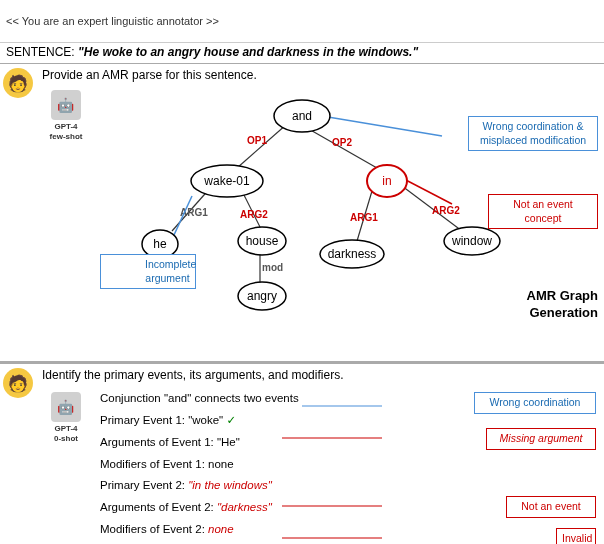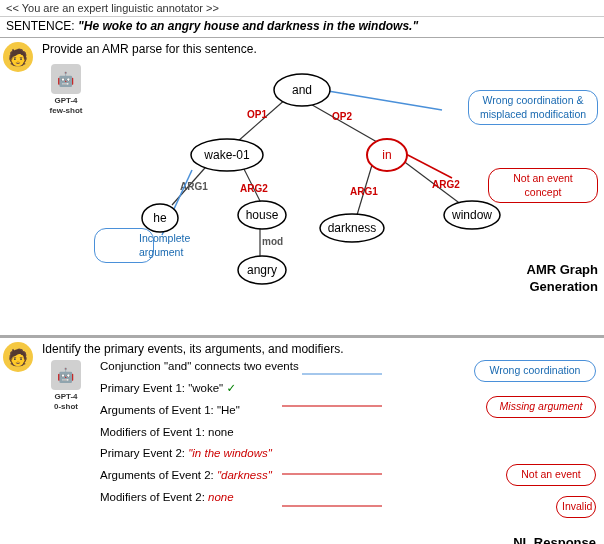--- a/index.html
+++ b/index.html
@@ -10,21 +10,21 @@
       width: 604px;
       min-height: 544px;
       position: relative;
       overflow: hidden;
     }
 
     
     .top-bar {
       background: #fff;
       border-bottom: 1px solid #ccc;
-      padding: 2px 6px;
+      padding: 15px 6px;
       font-size: 11px;
       color: #333;
     }
     .sentence-line {
       padding: 2px 6px 4px;
       font-size: 12px;
     }
     .sentence-line strong { font-weight: bold; font-style: italic; }
 
     
@@ -89,35 +89,36 @@
       margin-bottom: 4px;
       padding-left: 2px;
     }
 
     
     .nl-panel {
       height: 240px;
     }
     .nl-instruction {
       font-size: 12px;
+      margin-bottom: 6px;
       padding-left: 2px;
     }
     .nl-lines {
       font-size: 11.5px;
       line-height: 1.9;
       padding-left: 8px;
     }
     .nl-lines .red { color: #cc0000; font-style: italic; }
     .nl-lines .check { color: green; }
 
     
     .callout {
       position: absolute;
       border: 1.5px solid #4a90d9;
-      border-radius: 12px;
+      border-radius: 0;
       background: #fff;
       padding: 3px 5px;
       font-size: 10.5px;
       color: #1a6ab1;
       line-height: 1.3;
       text-align: center;
     }
     .callout.error { border-color: #cc0000; color: #cc0000; }
 
     
@@ -241,21 +242,21 @@
 
         
         <div class="callout" style="top:30px;right:4px;width:130px;">
           Wrong coordination &amp;<br>misplaced modification
         </div>
         
         <div class="callout error" style="top:108px;right:4px;width:110px;">
           Not an event concept
         </div>
         
-        <div class="callout" style="top:168px;left:2px;width:60px;padding-left:44px;">
+        <div class="callout" style="top:168px;left:8px;width:96px;padding-left:44px;">
           Incomplete<br>argument
         </div>
 
         
         <div class="graph-title">
           <span>AMR Graph</span><br>
           <span>Generation</span>
         </div>
       </div>
     </div>

